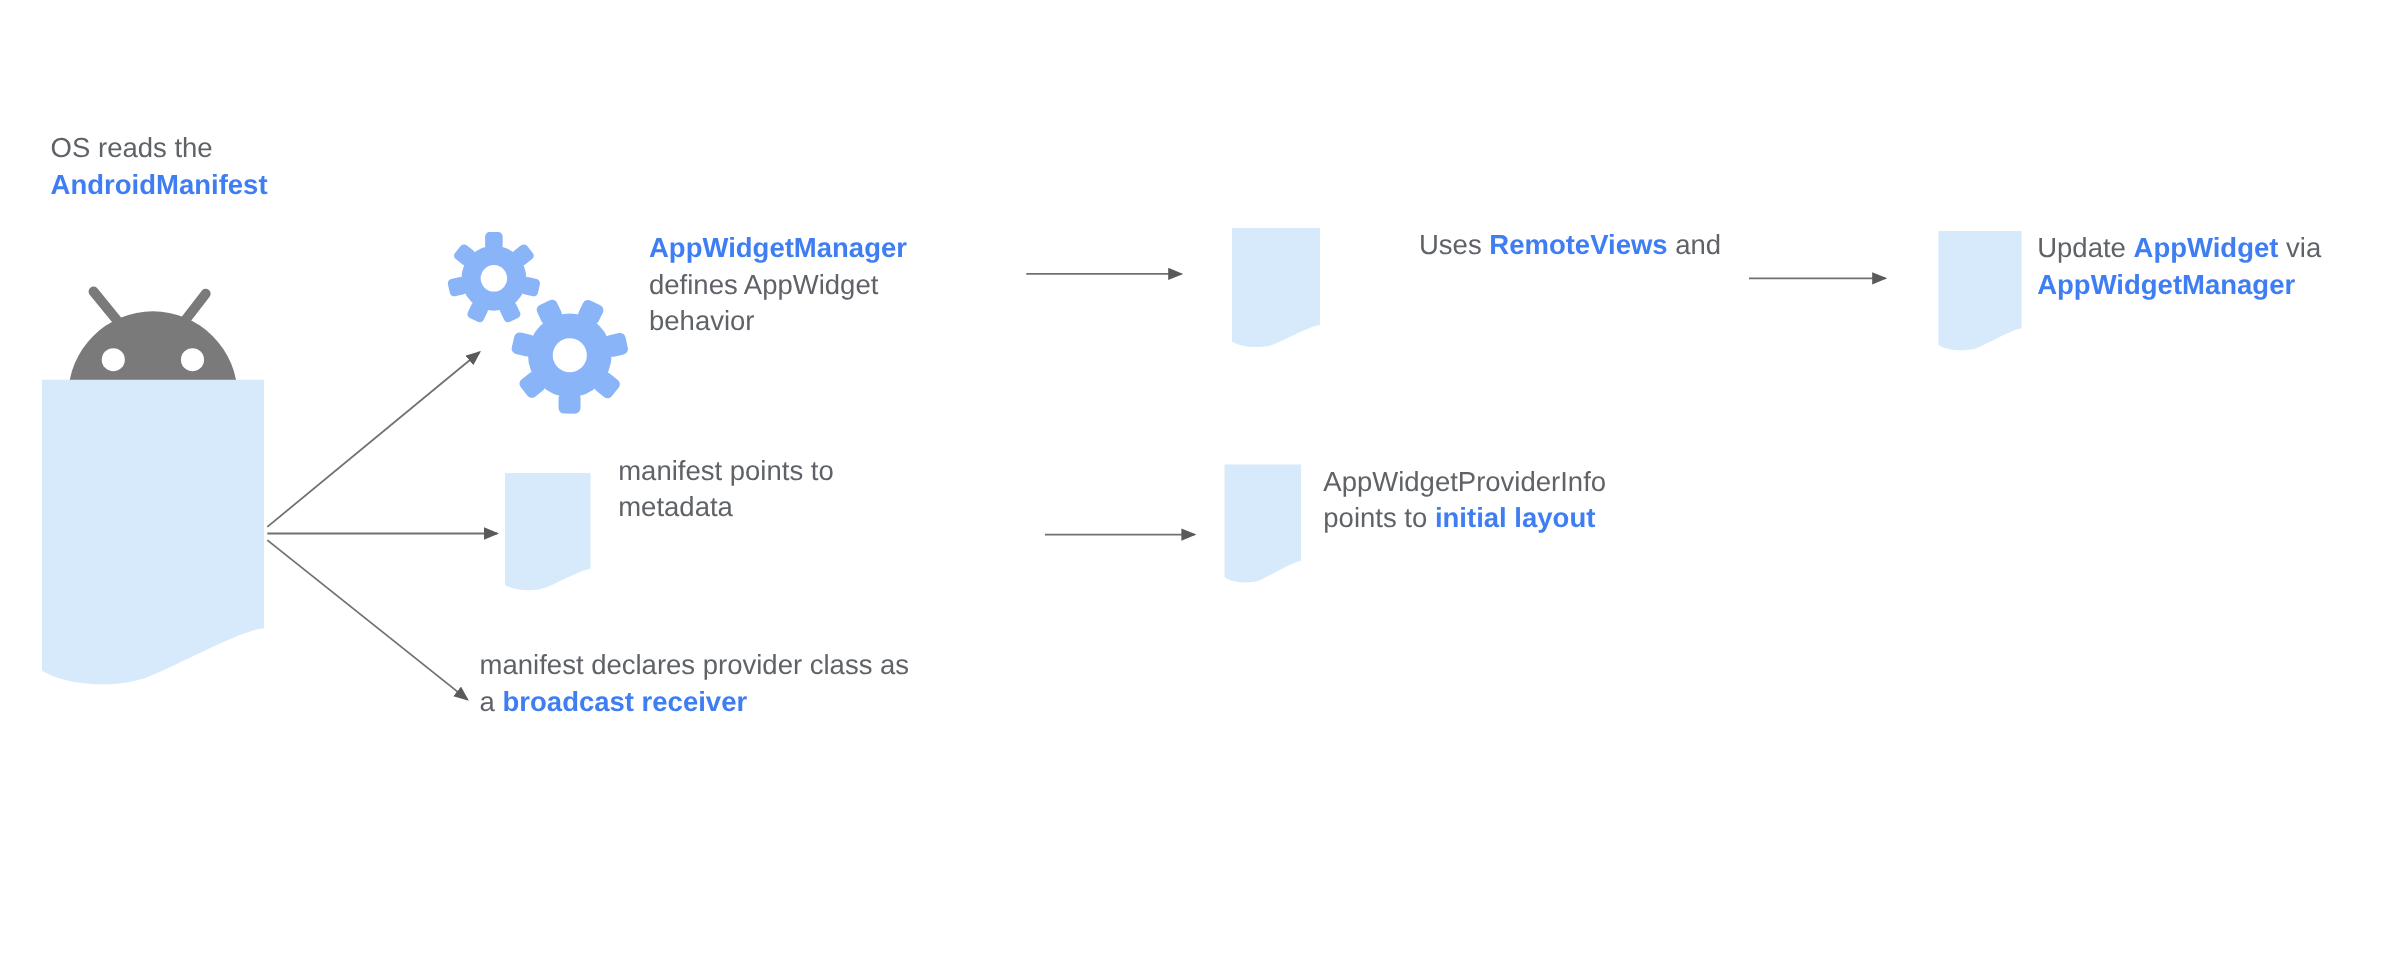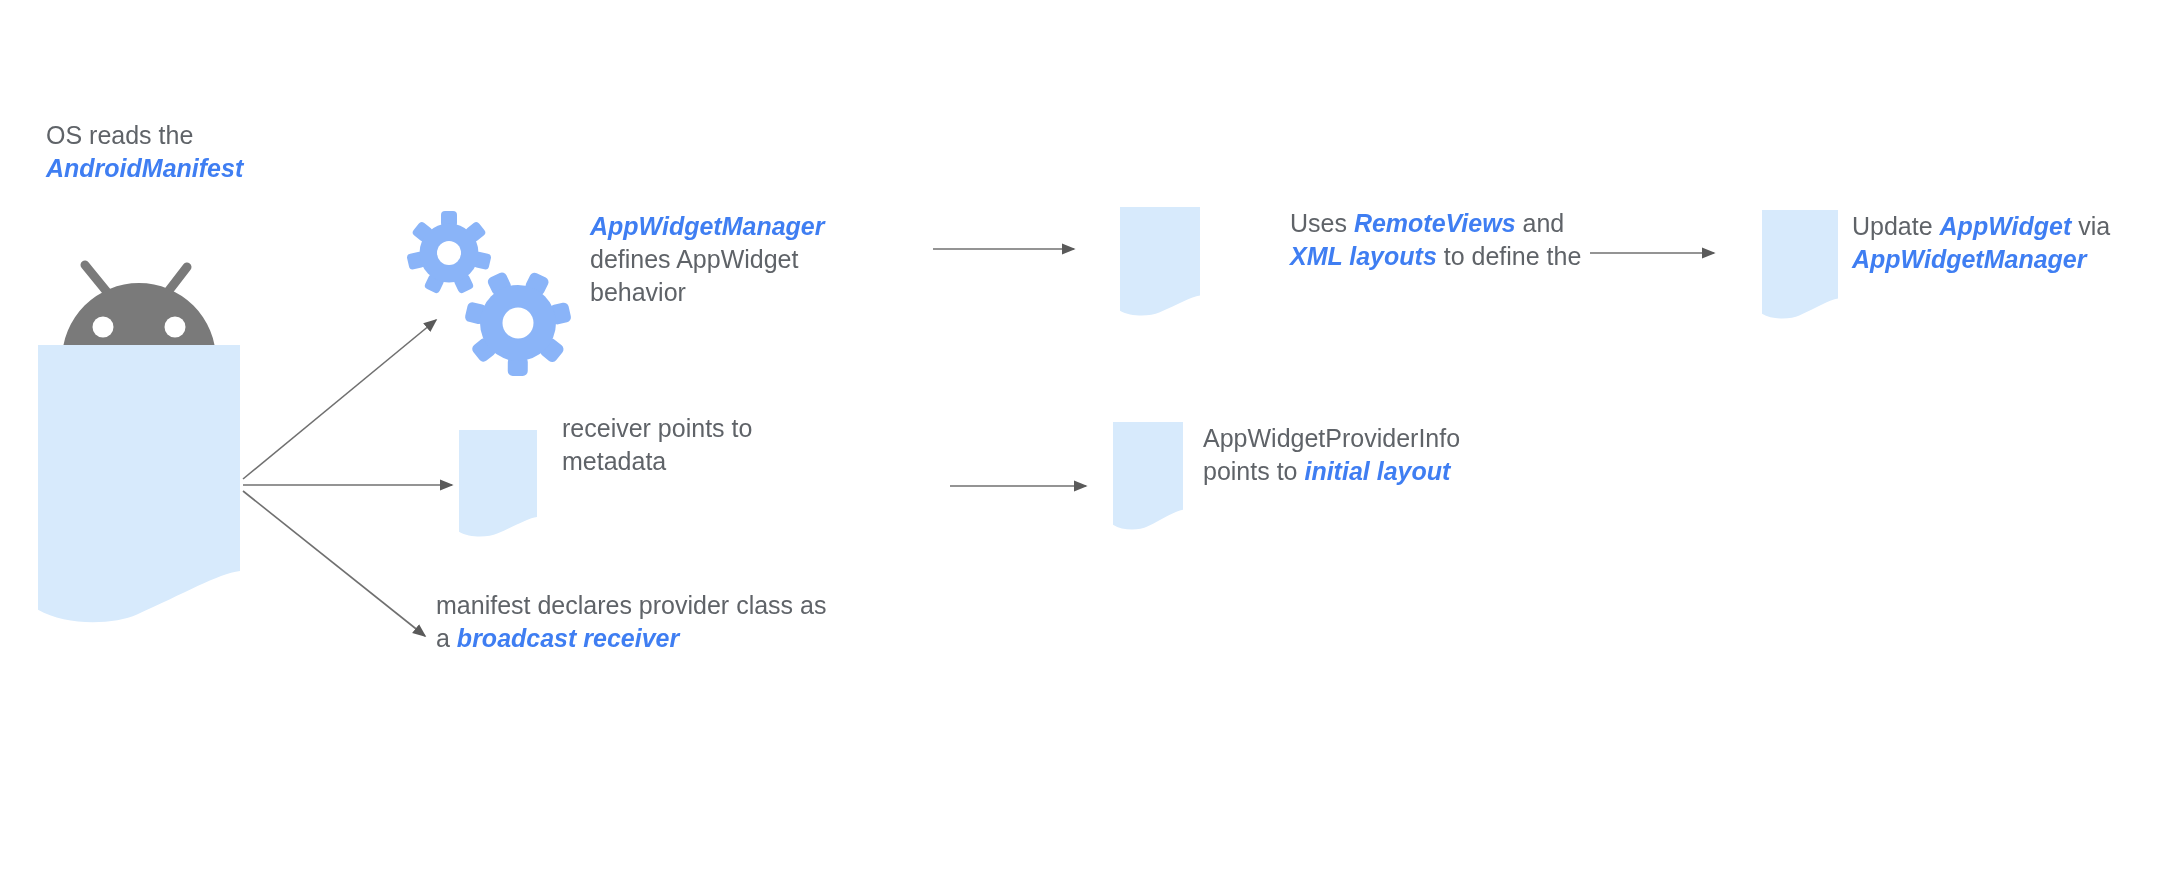--- a/index.html
+++ b/index.html
@@ -3,21 +3,21 @@
 <meta charset="utf-8">
 <style>
   html,body{margin:0;padding:0;background:#ffffff;}
   .canvas{
     position:relative;width:2166px;height:872px;background:#ffffff;
     font-family:"Liberation Sans",sans-serif;overflow:hidden;
   }
   .abs{position:absolute;}
   .tb{position:absolute;font-size:25px;line-height:33px;color:var(--text_gray);}
   .line{white-space:pre;}
-  .b{color:var(--link_blue);font-weight:700;font-style:italic;}
+  .b{color:var(--link_blue);font-weight:700;}
   .gear{fill:var(--gear_blue);}
   .hole{fill:#ffffff;}
   .docfill{fill:var(--doc_blue);}
   .robot{fill:var(--robot_gray);}
   .ant{stroke:var(--robot_gray);stroke-width:9;stroke-linecap:round;}
   .conn{stroke:var(--arrow_gray);stroke-width:1.6;}
   .ah-fill{fill:var(--arrowhead_gray);}
   svg{display:block;}
 </style>
 </head>
@@ -98,30 +98,29 @@
   </div>
 
   <div class="tb" style="left:590px;top:210px">
     <div class="line"><span class="b">AppWidgetManager</span></div>
     <div class="line"><span>defines AppWidget</span></div>
     <div class="line"><span>behavior</span></div>
   </div>
 
   <div class="tb" style="left:1290px;top:207px">
     <div class="line"><span>Uses </span><span class="b">RemoteViews</span><span> and</span></div>
-    <div class="line"><span class="b">XML layouts</span><span> to define the</span></div>
   </div>
 
   <div class="tb" style="left:1852px;top:210px">
     <div class="line"><span>Update </span><span class="b">AppWidget</span><span> via</span></div>
     <div class="line"><span class="b">AppWidgetManager</span></div>
   </div>
 
   <div class="tb" style="left:562px;top:412px">
-    <div class="line"><span>receiver points to</span></div>
+    <div class="line"><span>manifest points to</span></div>
     <div class="line"><span>metadata</span></div>
   </div>
 
   <div class="tb" style="left:1203px;top:422px">
     <div class="line"><span>AppWidgetProviderInfo</span></div>
     <div class="line"><span>points to </span><span class="b">initial layout</span></div>
   </div>
 
   <div class="tb" style="left:436px;top:589px">
     <div class="line"><span>manifest declares provider class as</span></div>

